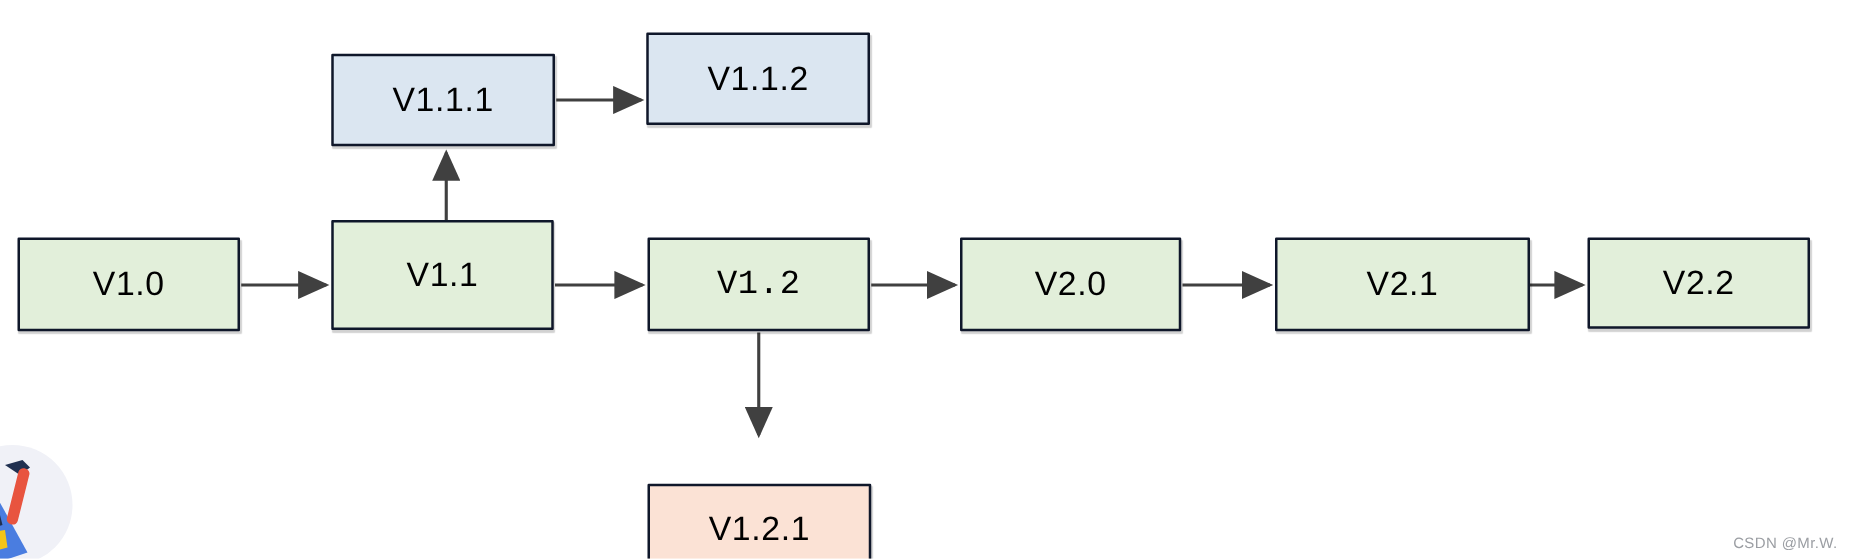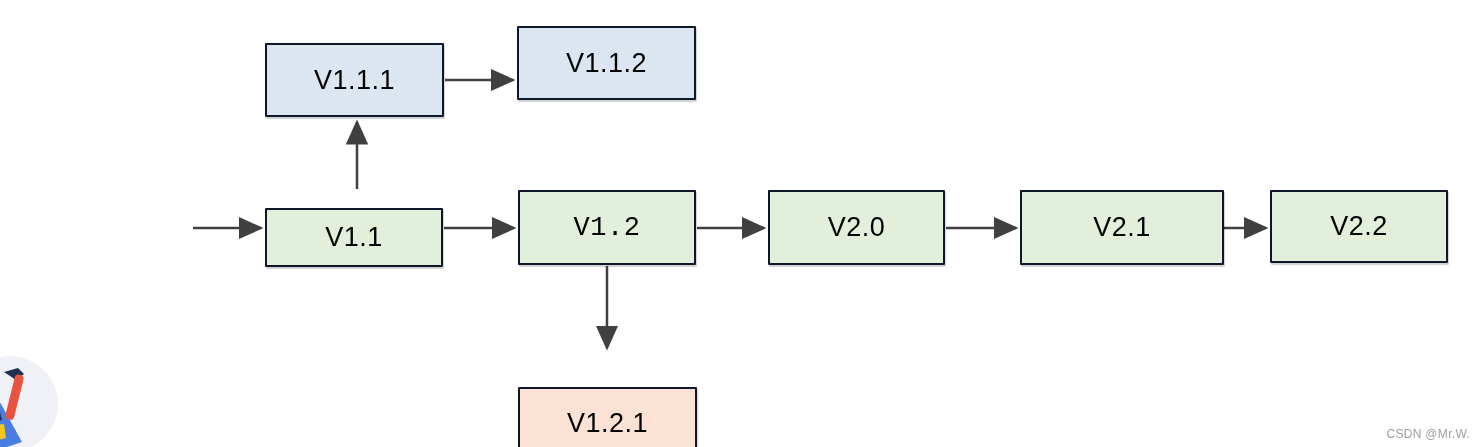--- a/index.html
+++ b/index.html
@@ -64,21 +64,24 @@
     <line x1="193" y1="228" x2="261" y2="228" stroke="#404040" stroke-width="2.5" marker-end="url(#arrowhead)"></line>
     <line x1="444" y1="228" x2="514" y2="228" stroke="#404040" stroke-width="2.5" marker-end="url(#arrowhead)"></line>
     <line x1="697" y1="228" x2="764" y2="228" stroke="#404040" stroke-width="2.5" marker-end="url(#arrowhead)"></line>
     <line x1="946" y1="228" x2="1016" y2="228" stroke="#404040" stroke-width="2.5" marker-end="url(#arrowhead)"></line>
     <line x1="1199" y1="228" x2="1266" y2="228" stroke="#404040" stroke-width="2.5" marker-end="url(#arrowhead)"></line>
     <line x1="357" y1="189" x2="357" y2="122" stroke="#404040" stroke-width="2.5" marker-end="url(#arrowhead)"></line>
     <line x1="445" y1="80" x2="513" y2="80" stroke="#404040" stroke-width="2.5" marker-end="url(#arrowhead)"></line>
     <line x1="607" y1="266" x2="607" y2="348" stroke="#404040" stroke-width="2.5" marker-end="url(#arrowhead)"></line>
   </svg>
 
-  <div class="node node-main" style="left: 265px; top: 208px; width: 178px; height: 59px; background: rgb(226, 239, 218);">
+  <div class="node node-main" style="left: 14px; top: 190px; width: 178px; height: 75px; background: rgb(226, 239, 218);">
+    <span>V1.0</span>
+  </div>
+  <div class="node node-main" style="left: 265px; top: 176px; width: 178px; height: 88px; background: rgb(226, 239, 218);">
     <span>V1.1</span>
   </div>
   <div class="node node-main" style="left: 518px; top: 190px; width: 178px; height: 75px; background: rgb(226, 239, 218); font-family: Liberation Mono, monospace;">
     <span>V1.2</span>
   </div>
   <div class="node node-main" style="left: 768px; top: 190px; width: 177px; height: 75px; background: rgb(226, 239, 218);">
     <span>V2.0</span>
   </div>
   <div class="node node-main" style="left: 1020px; top: 190px; width: 204px; height: 75px; background: rgb(226, 239, 218); align-items: center;">
     <span>V2.1</span>

